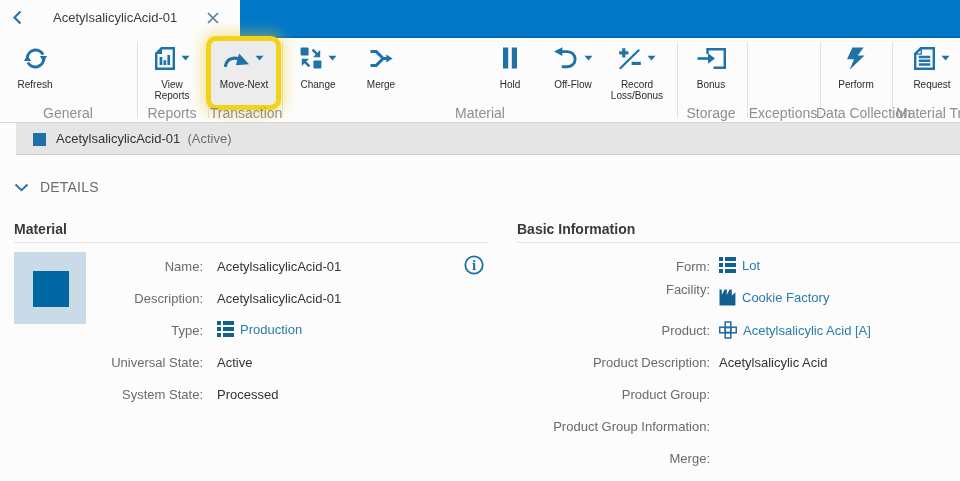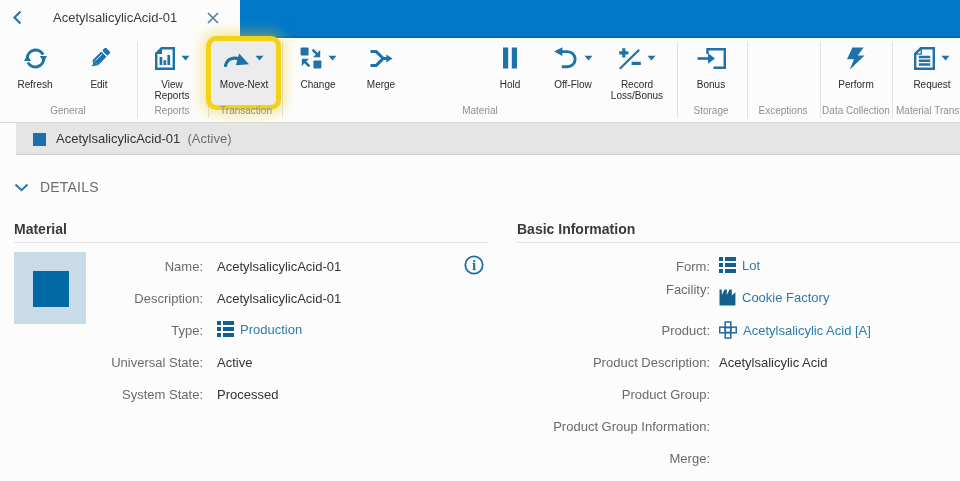--- a/index.html
+++ b/index.html
@@ -8,21 +8,21 @@
   .abs { position:absolute; }
   #topblue { position:absolute; left:240px; top:0; width:720px; height:38px;
     background:#0278c8; border-bottom:2px solid #0069b4; }
   #tabtitle { position:absolute; left:53px; top:0; height:36px; line-height:36px; font-size:13px; color:#3c3c3c; }
   #toolbar { position:absolute; left:0; top:38px; width:960px; height:85px; background:#fcfcfc; border-bottom:1px solid #d8d8d8; }
   .vsep { position:absolute; top:42px; height:76px; width:1px; background:#e2e2e2; }
   .btn { position:absolute; top:41px; text-align:center; }
   .iconrow { display:flex; align-items:center; justify-content:center; height:34px; }
   .caret { margin-left:6px; }
   .blabel { font-size:10px; color:#2b2b2b; line-height:11px; margin-top:4px; }
-  .grplabel { position:absolute; top:105px; font-size:10px; color:#8f8f8f; text-align:center; white-space:nowrap; }
+  .grplabel { position:absolute; top:105px; font-size:14px; color:#8f8f8f; text-align:center; white-space:nowrap; }
   #spot { position:absolute; left:206px; top:36px; width:75px; height:74px; border:5px solid #f2d319;
      border-radius:10px; background:#ececec; box-shadow:0 0 14px 3px rgba(240,205,35,.5); }
   #band { position:absolute; left:16px; top:123px; width:960px; height:32px; background:#e5e5e5; border-bottom:1px solid #cfcfcf; }
   #bandsq { position:absolute; left:17px; top:10px; width:13px; height:13px; background:#1d71a8; }
   #bandtitle { position:absolute; left:40px; top:0; height:32px; line-height:31px; font-size:13px; color:#333; }
   #details { position:absolute; left:14px; top:179px; display:flex; align-items:center; }
   #detailstxt { font-size:14px; color:#6d6d6d; letter-spacing:0.2px; margin-left:11px; }
   .colhdr { position:absolute; font-size:14px; font-weight:bold; color:#3a3a3a; }
   .hline { position:absolute; height:1px; background:#e4e4e4; }
   .lbl { position:absolute; font-size:13px; color:#6b6b6b; text-align:right; white-space:nowrap; }
@@ -58,34 +58,20 @@
   <div class="btn" style="left:-4px;width:78px">
       <div class="iconrow">
         <svg width="23" height="23" viewBox="0 0 24 24">
           <path d="M3.3 11.6 A 8.8 8.8 0 0 1 19.9 8.0" fill="none" stroke="#1e72a8" stroke-width="3.1"></path>
           <path d="M20.7 12.4 A 8.8 8.8 0 0 1 4.1 16.0" fill="none" stroke="#1e72a8" stroke-width="3.1"></path>
           <path d="M16.6 9.5 L24.0 9.5 L20.5 15.6 Z" fill="#1e72a8"></path>
           <path d="M7.4 14.5 L0.0 14.5 L3.5 8.4 Z" fill="#1e72a8"></path>
         </svg>
       </div>
       <div class="blabel">Refresh</div>
-    </div>
-  <div class="btn" style="left:60px;width:78px">
-      <div class="iconrow">
-        <svg width="23" height="23" viewBox="0 0 24 24">
-          <g transform="rotate(45 12 12)">
-            <rect x="8.1" y="-0.8" width="7.8" height="5.1" rx="1.6" fill="#1e72a8"></rect>
-            <rect x="8.1" y="5.6" width="7.8" height="12.4" fill="#1e72a8"></rect>
-            <path d="M8.1 18 L15.9 18 L12 23.6 Z" fill="#1e72a8"></path>
-            <path d="M10.6 7 L10.6 16.5" stroke="#fcfcfc" stroke-width="0.9" fill="none"></path>
-            <path d="M9.4 19.8 L11.4 21.9" stroke="#fcfcfc" stroke-width="1.4" fill="none"></path>
-          </g>
-        </svg>
-      </div>
-      <div class="blabel">Edit</div>
     </div>
   <div class="btn" style="left:133px;width:78px">
       <div class="iconrow">
         <svg width="20" height="23" viewBox="0 0 20 23">
           <path d="M1.2 6.6 L6.6 1.2 L18.8 1.2 L18.8 21.8 L1.2 21.8 Z" fill="none" stroke="#1e72a8" stroke-width="2.4"></path>
           <path d="M7 1.5 L7 7 L1.5 7 Z" fill="#1e72a8"></path>
           <rect x="4.6" y="10" width="2.7" height="8" fill="#1e72a8"></rect>
           <rect x="8.5" y="13.2" width="2.7" height="4.8" fill="#1e72a8"></rect>
           <rect x="12.4" y="8" width="2.7" height="10" fill="#1e72a8"></rect>
         </svg>

